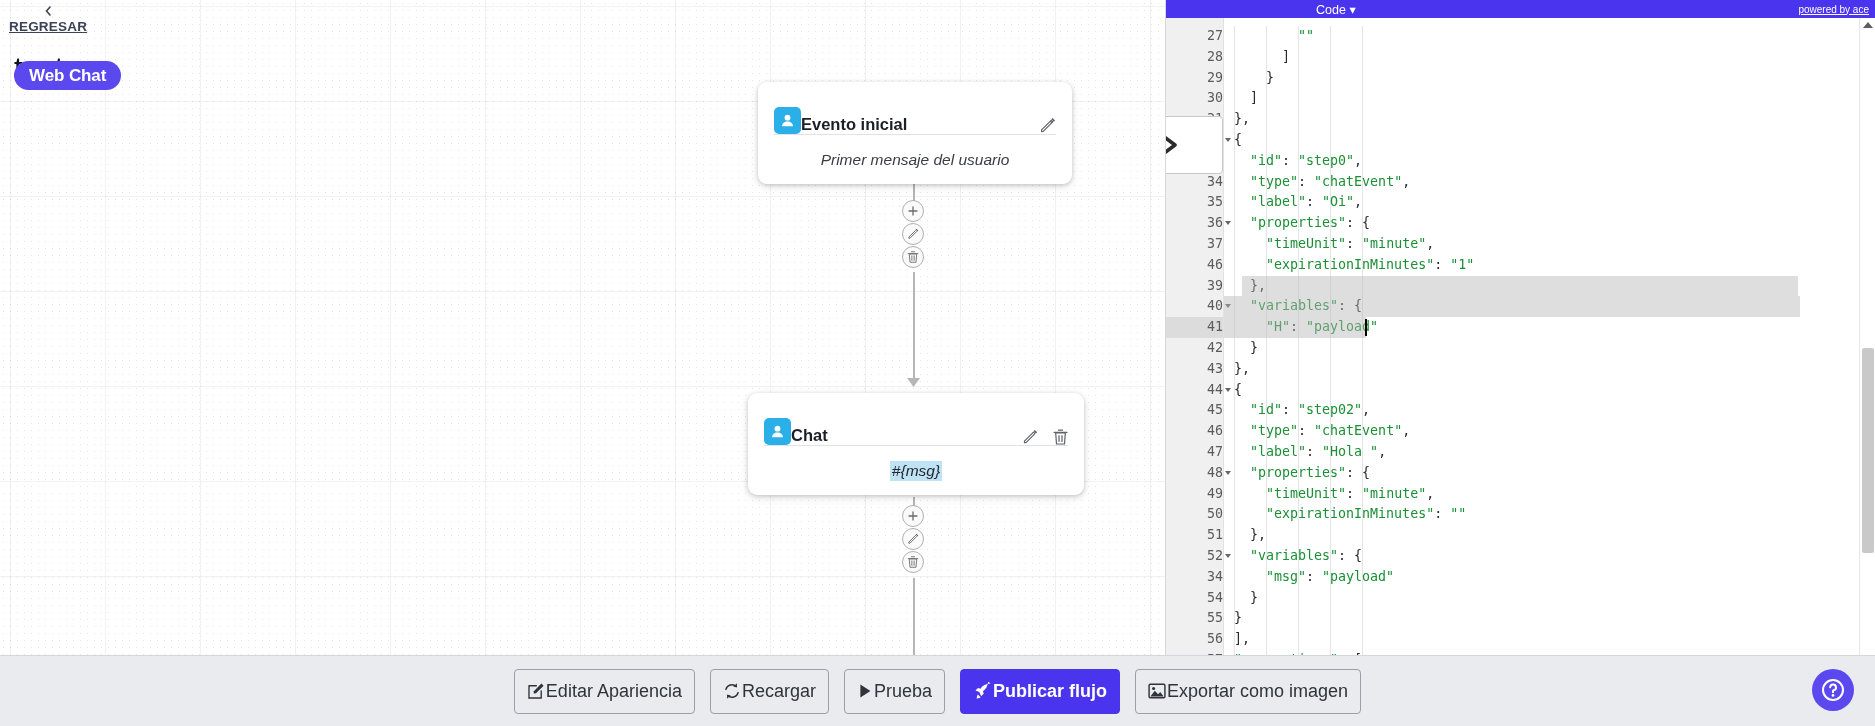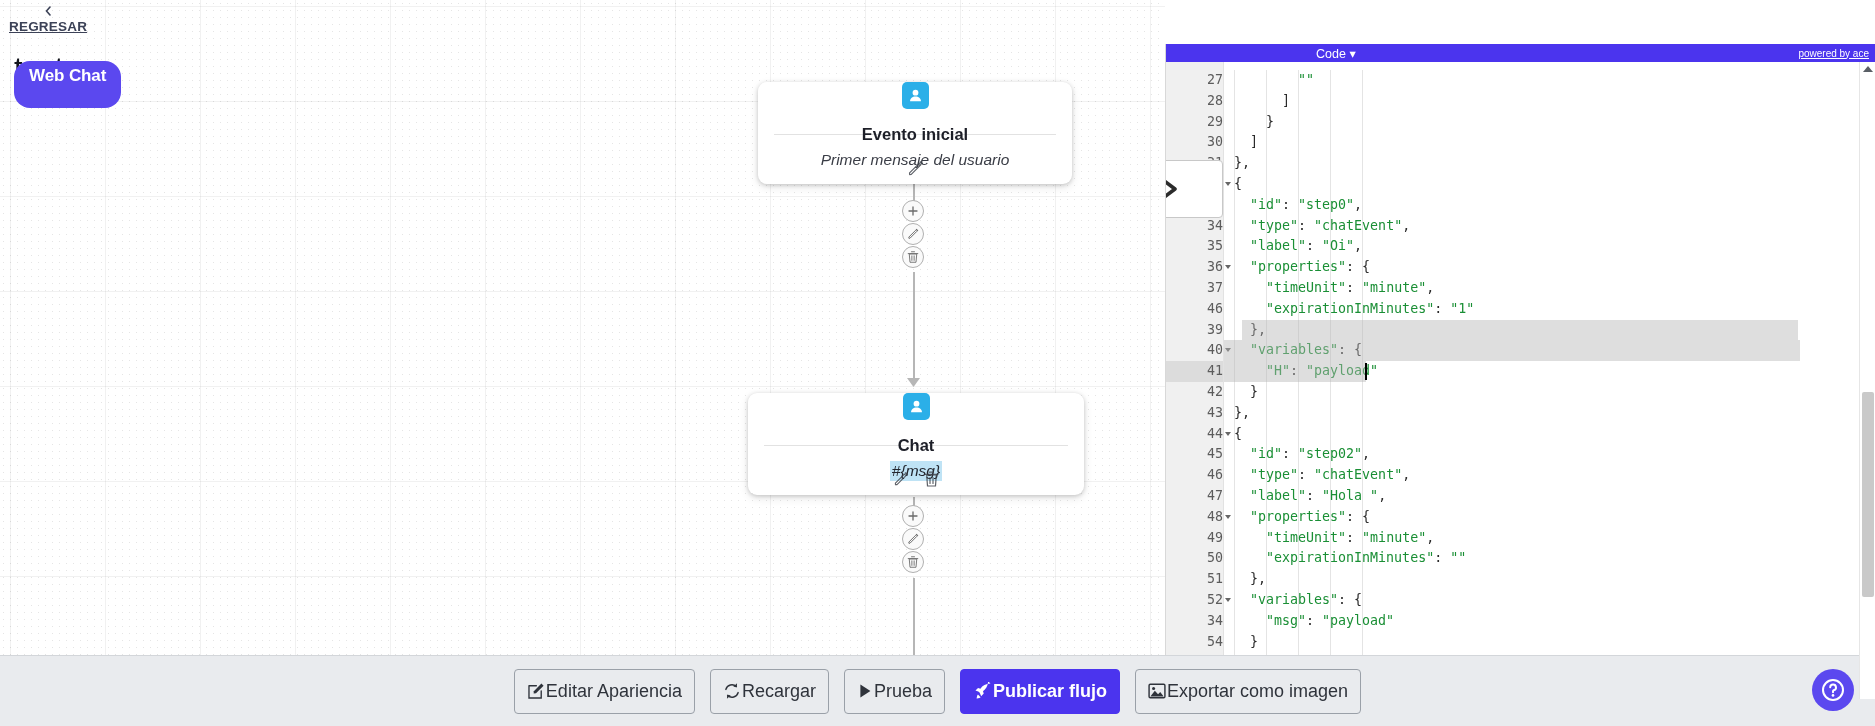--- a/index.html
+++ b/index.html
@@ -60,40 +60,39 @@
     letter-spacing: -0.2px;
     margin-top: 25px;
   }
 
   .channel-badge {
     position: absolute;
     left: 14px; top: 61px;
     background: #5b48ef;
     color: #fff;
     border-radius: 16px;
-    padding: 5px 15px 22px;
+    padding: 5px 15px 4px;
     font-size: 17px;
     font-weight: 700;
     letter-spacing: -0.1px;
   }
 
   
   .node {
     position: absolute;
     background: #fff;
     border-radius: 9px;
     box-shadow: 0 1px 4px rgba(0,0,0,0.18), 0 3px 10px rgba(0,0,0,0.10);
     padding: 0 16px;
   }
   .node-head {
     display: flex;
-    align-items: center;
+    align-items: flex-end;
     height: 52px;
-    gap: 16px;
-    flex-direction: column;
+    gap: 0;
   }
   .node-avatar {
     width: 27px; height: 27px;
     border-radius: 5px;
     background: #2bafe8;
     display: flex;
     align-items: center;
     justify-content: center;
     flex: 0 0 auto;
   }
@@ -149,21 +148,20 @@
 
   
   .editor {
     position: absolute;
     left: 1165px; top: 0;
     width: 710px;
     height: 655px;
     background: #0369a1;
     border-left: 1px solid #d8d8d8;
     overflow: hidden;
-    margin-top: 44px;
   }
   .editor-topbar {
     height: 18px;
     background: #4b34ee;
     position: relative;
     display: flex;
     align-items: center;
   }
   .editor-topbar-title {
     position: absolute;

